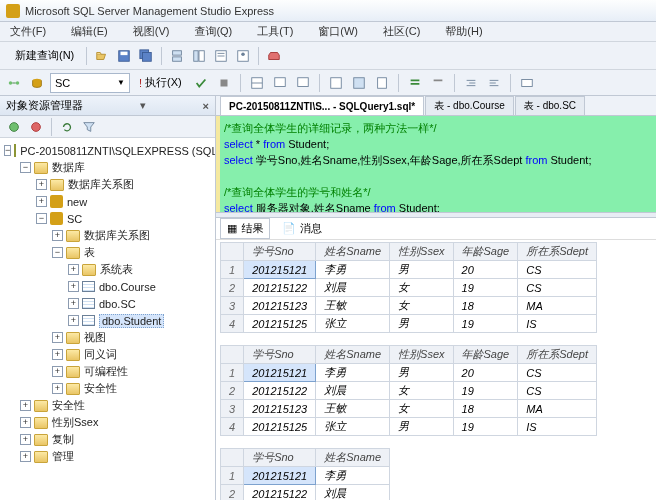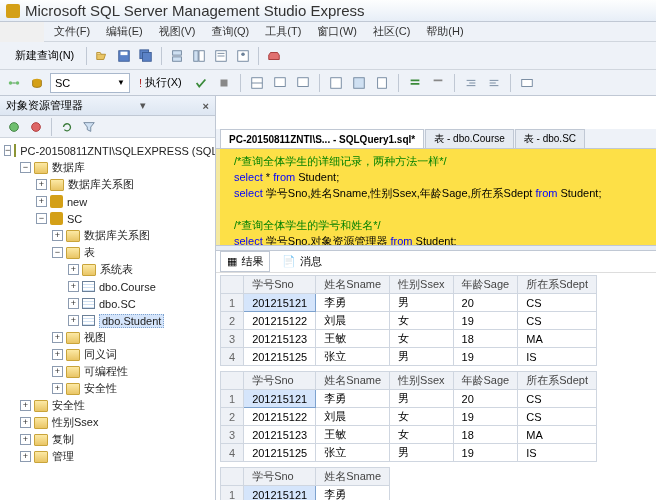--- a/index.html
+++ b/index.html
@@ -1,20 +1,20 @@
 <!DOCTYPE html>
 <html><head>
 <meta charset="utf-8">
 <style>
 * { margin: 0; padding: 0; box-sizing: border-box; font-family: "Microsoft YaHei", Tahoma, sans-serif; font-size: 11px; }
 body { background: #f0f0f0; width: 656px; height: 500px; overflow: hidden; display: flex; flex-direction: column; }
 .titlebar { background: linear-gradient(#fdfefe, #e7eef7); height: 22px; display: flex; align-items: center; padding: 0 6px; border-bottom: 1px solid #c0c8d4; }
 .titlebar-icon { width: 14px; height: 14px; background: #d4a017; border-radius: 2px; margin-right: 5px; display: inline-block; }
-.titlebar-text { color: #333; font-size: 15px; text-align: right; }
-.menubar { background: #eef2f8; height: 20px; display: flex; align-items: center; padding: 0 4px; gap: 4px; border-bottom: 1px solid #d0d6de; margin-left: 44px; }
+.titlebar-text { color: #333; font-size: 11px; text-align: right; }
+.menubar { background: #eef2f8; height: 20px; display: flex; align-items: center; padding: 0 4px; gap: 13px; border-bottom: 1px solid #d0d6de; }
 .menu-item { padding: 2px 6px; color: #333; cursor: default; }
 .toolbar { background: #eef2f8; height: 28px; display: flex; align-items: center; padding: 0 4px; gap: 2px; border-bottom: 1px solid #d0d6de; }
 .toolbar2 { background: #eef2f8; height: 26px; display: flex; align-items: center; padding: 0 4px; gap: 3px; border-bottom: 1px solid #c0c8d4; }
 .tbtn { width: 20px; height: 20px; display: inline-flex; align-items: center; justify-content: center; border: 1px solid transparent; border-radius: 2px; }
 .tbtn svg { width: 14px; height: 14px; }
 .new-query { display: inline-flex; gap: 4px; padding: 2px 6px; border: 1px solid transparent; }
 .sep { width: 1px; height: 18px; background: #c0c8d4; margin: 0 3px; }
 .combo { height: 20px; border: 1px solid #a9b8cc; background: white; padding: 0 4px; display: inline-flex; align-items: center; min-width: 80px; }
 .combo-arrow { margin-left: auto; font-size: 8px; }
 .exec-btn { display: inline-flex; align-items: center; gap: 3px; padding: 2px 6px; }
@@ -26,34 +26,34 @@
 .tree { flex: 1; padding: 4px 2px; overflow: auto; background: #fff; }
 .tree-node { display: flex; align-items: center; height: 17px; white-space: nowrap; }
 .expander { width: 11px; height: 11px; border: 1px solid #8c9bb0; display: inline-flex; align-items: center; justify-content: center; font-size: 9px; line-height: 1; margin-right: 3px; color: #333; background: #fff; }
 .folder-icon { width: 14px; height: 12px; background: linear-gradient(#fce9a5, #e9c565); border: 1px solid #c9a43a; border-radius: 1px; margin-right: 4px; display: inline-block; }
 .db-icon { width: 13px; height: 13px; background: #d4a017; border-radius: 2px; margin-right: 4px; display: inline-block; }
 .table-icon { width: 13px; height: 11px; border: 1px solid #6b8098; background: repeating-linear-gradient(#fff, #fff 2px, #cfe0f2 2px, #cfe0f2 3px); margin-right: 4px; display: inline-block; }
 .server-icon { width: 13px; height: 13px; background: #c9d369; border: 1px solid #8c9535; margin-right: 4px; display: inline-block; }
 .tree-label { color: #222; }
 .tree-label.selected { background: #d5e5fb; border: 1px dotted #7da2ce; padding: 0 2px; }
 .editor-area { flex: 1; display: flex; flex-direction: column; overflow: hidden; background: #fff; }
-.tabs { height: 20px; background: #eef2f8; display: flex; align-items: flex-end; border-bottom: 1px solid #c0c8d4; padding-left: 4px; overflow: hidden; margin-top: 33px; }
+.tabs { height: 20px; background: #eef2f8; display: flex; align-items: flex-end; border-bottom: 1px solid #c0c8d4; padding-left: 4px; overflow: hidden; }
 .tab { height: 19px; padding: 2px 8px; border: 1px solid #c0c8d4; border-bottom: none; background: #e6ebf2; margin-right: 1px; font-size: 10px; white-space: nowrap; display: inline-flex; align-items: center; }
 .tab.active { background: #fff; font-weight: bold; }
-.sql-editor { background: #fde047; padding: 4px 14px; font-family: Consolas, monospace; font-size: 12px; line-height: 16px; border-left: 4px solid #f5e9a0; overflow: auto; height: 96px; }
+.sql-editor { background: #86efac; padding: 4px 4px; font-family: Consolas, monospace; font-size: 12px; line-height: 16px; border-left: 4px solid #f5e9a0; overflow: auto; height: 96px; }
 .sql-comment { color: #008000; }
 .sql-keyword { color: #0000ff; }
 .sql-text { color: #000; }
 .splitter { height: 6px; background: #e8edf4; border-top: 1px solid #c0c8d4; border-bottom: 1px solid #c0c8d4; }
 .results-area { flex: 1; display: flex; flex-direction: column; overflow: auto; background: #fff; }
 .result-tabs { height: 22px; display: flex; align-items: center; padding: 2px 4px; gap: 6px; border-bottom: 1px solid #ddd; }
 .rtab { padding: 2px 6px; display: inline-flex; align-items: center; gap: 4px; }
 .rtab.active { border: 1px solid #c0c8d4; background: #fff; }
 .grid-wrap { padding: 2px 4px 6px; }
-table.result { border-collapse: collapse; font-size: 11px; margin-bottom: 5px; }
+table.result { border-collapse: collapse; font-size: 11px; margin-bottom: 12px; font-style: italic; }
 table.result th, table.result td { border: 1px solid #cfd6e0; padding: 1px 8px; text-align: left; background: #fff; height: 16px; }
 table.result th { background: #eef1f6; font-weight: normal; color: #444; }
 table.result td.rownum { background: #eef1f6; text-align: center; color: #666; width: 18px; }
 table.result td.selected-cell { background: #d5e5fb; border: 1px solid #7da2ce; }
 </style>
 </head>
 <body>
 
 <div class="titlebar">
   <span class="titlebar-icon"></span>
@@ -364,21 +364,21 @@
       <span class="tab">表 - dbo.Course</span>
       <span class="tab">表 - dbo.SC</span>
 
     </div>
     <div class="sql-editor">
       <div><span class="sql-comment">/*查询全体学生的详细记录，两种方法一样*/</span></div>
       <div><span class="sql-keyword">select</span><span class="sql-text"> * </span><span class="sql-keyword">from</span><span class="sql-text"> Student;</span></div>
       <div><span class="sql-keyword">select</span><span class="sql-text"> 学号Sno,姓名Sname,性别Ssex,年龄Sage,所在系Sdept </span><span class="sql-keyword">from</span><span class="sql-text"> Student;</span></div>
       <div>&nbsp;</div>
       <div><span class="sql-comment">/*查询全体学生的学号和姓名*/</span></div>
-      <div><span class="sql-keyword">select</span><span class="sql-text"> 学号Sno,对象资源管理器 </span><span class="sql-keyword">from</span><span class="sql-text"> Student;</span></div>
+      <div><span class="sql-keyword">select</span><span class="sql-text"> 服务器对象,姓名Sname </span><span class="sql-keyword">from</span><span class="sql-text"> Student;</span></div>
     </div>
     <div class="splitter"></div>
     <div class="results-area">
       <div class="result-tabs">
         <span class="rtab active">
             <span>▦</span>
             <span>结果</span>
           </span>
         <span class="rtab">
             <span>📄</span>

